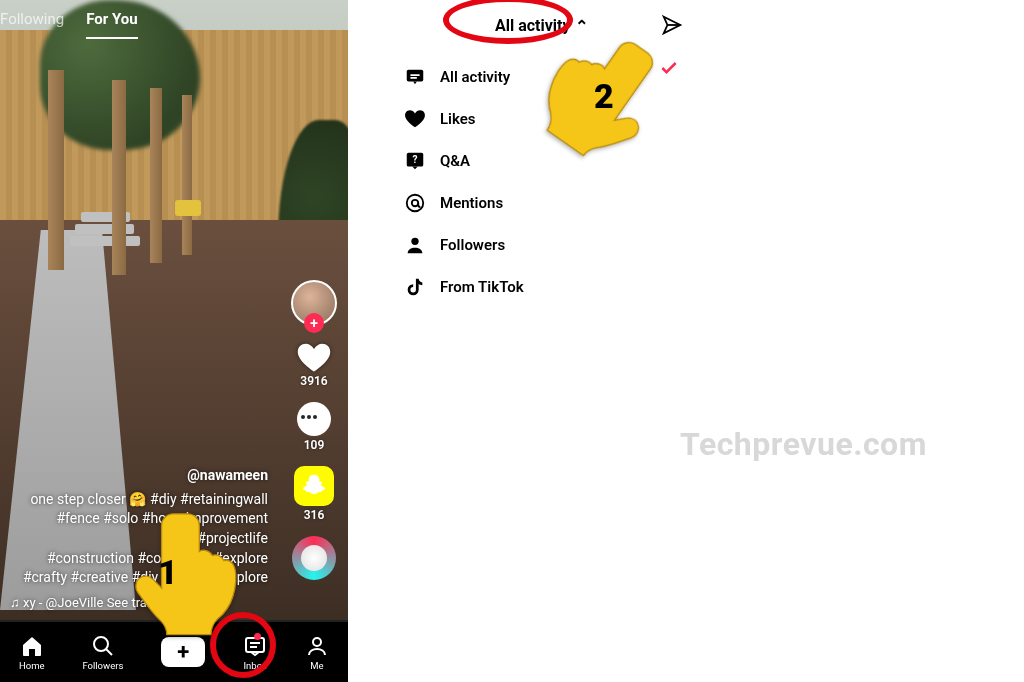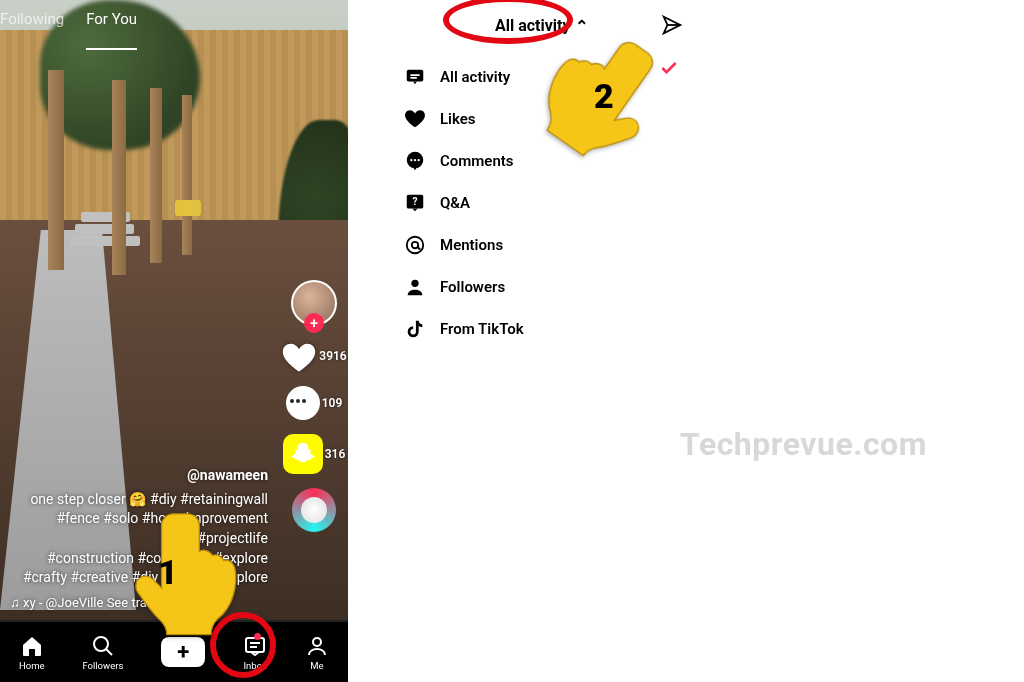--- a/index.html
+++ b/index.html
@@ -27,26 +27,26 @@
   .feed-bg .steps div:nth-child(3){width:100%;}
   .post{position:absolute;background:linear-gradient(90deg,#a9845a,#8b6a43);width:16px;}
   .post.p1{left:48px;top:70px;height:200px;}
   .post.p2{left:112px;top:80px;height:195px;width:14px;}
   .post.p3{left:150px;top:88px;height:175px;width:12px;}
   .post.p4{left:182px;top:95px;height:160px;width:10px;}
   .equip{position:absolute;left:175px;top:200px;width:26px;height:16px;background:#e3c23d;border-radius:3px;}
 
   .top-tabs { position:absolute; left:0; right:0; top:10px; display:flex; justify-content:flex-start; gap:22px; color:#fff; font-size:15px; }
   .top-tabs .tab { opacity:.7; cursor:pointer; }
-  .top-tabs .tab.active { opacity:1; font-weight:400; border-bottom:2.5px solid #fff; padding-bottom:20px;}
+  .top-tabs .tab.active { opacity:1; font-weight:700; border-bottom:2.5px solid #fff; padding-bottom:9px;}
 
   .right-rail{position:absolute;right:8px;top:280px;width:52px;display:flex;flex-direction:column;align-items:center;gap:14px;color:#fff;}
   .avatar{width:46px;height:46px;border-radius:50%;background:radial-gradient(circle at 40% 35%,#dcb49a,#8a6b57);border:2px solid #fff;position:relative;}
   .avatar .plus{position:absolute;left:50%;bottom:-9px;transform:translateX(-50%);width:20px;height:20px;background:#fe2c55;border-radius:50%;display:flex;align-items:center;justify-content:center;color:#fff;font-weight:700;font-size:14px;}
-  .rail-item{display:flex;flex-direction:row;align-items:center;gap:2px;justify-content:flex-end;}
+  .rail-item{display:flex;flex-direction:column;align-items:center;gap:2px;justify-content:flex-end;}
   .rail-item .cnt{font-size:12px;font-weight:600;text-shadow:0 0 3px rgba(0,0,0,.6);}
   .heart-i{width:36px;height:32px;}
   .heart-i svg{filter:drop-shadow(0 0 2px rgba(0,0,0,.5));}
   .comment-i{width:34px;height:34px;background:#fff;border-radius:50%;position:relative;}
   .comment-i::before{content:"";position:absolute;left:10px;top:13px;width:4px;height:4px;background:#262626;border-radius:50%;box-shadow:6px 0 0 #262626,-6px 0 0 #262626;}
   .comment-i::after{content:"";position:absolute;left:12px;bottom:-4px;width:0;height:0;border:5px solid transparent;border-top-color:#fff;}
   .snap-i{width:40px;height:40px;background:#fffc00;border-radius:10px;display:flex;align-items:center;justify-content:center;}
   .snap-i svg{width:26px;height:26px;}
   .disc{width:44px;height:44px;border-radius:50%;background:conic-gradient(#fe2c55,#25f4ee,#fe2c55);display:flex;align-items:center;justify-content:center;}
   .disc::after{content:"";width:26px;height:26px;background:radial-gradient(#fff,#ddd);border-radius:50%;}
@@ -223,32 +223,20 @@
       <span class="ri">
           <svg viewBox="0 0 24 24" fill="#000">
             <path d="M12 21s-8.5-5.2-10.5-11C.2 5.5 3 2.5 6.5 2.5 8.7 2.5 10.6 3.8 12 6c1.4-2.2 3.3-3.5 5.5-3.5 3.5 0 6.3 3 5 7.5C20.5 15.8 12 21 12 21z"></path>
           </svg>
         </span>
       <span>Likes</span>
     </div>
     <div class="rp-row">
       <span class="ri">
           <svg viewBox="0 0 24 24" fill="#000">
-            <circle cx="12" cy="11" r="9"></circle>
-            <circle cx="8" cy="11" r="1.3" fill="#fff"></circle>
-            <circle cx="12" cy="11" r="1.3" fill="#fff"></circle>
-            <circle cx="16" cy="11" r="1.3" fill="#fff"></circle>
-            <path d="M10 19l2 3 2-3z"></path>
-          </svg>
-        </span>
-      <span>Comments</span>
-    </div>
-    <div class="rp-row">
-      <span class="ri">
-          <svg viewBox="0 0 24 24" fill="#000">
             <rect x="3" y="3" width="18" height="15" rx="2"></rect>
             <path d="M9 18l3 3 3-3z"></path>
             <text x="12" y="14" text-anchor="middle" fill="#fff" font-size="11" font-weight="700">?</text>
           </svg>
         </span>
       <span>Q&amp;A</span>
     </div>
     <div class="rp-row">
       <span class="ri">
           <svg viewBox="0 0 24 24" fill="none" stroke="#000" stroke-width="2">

